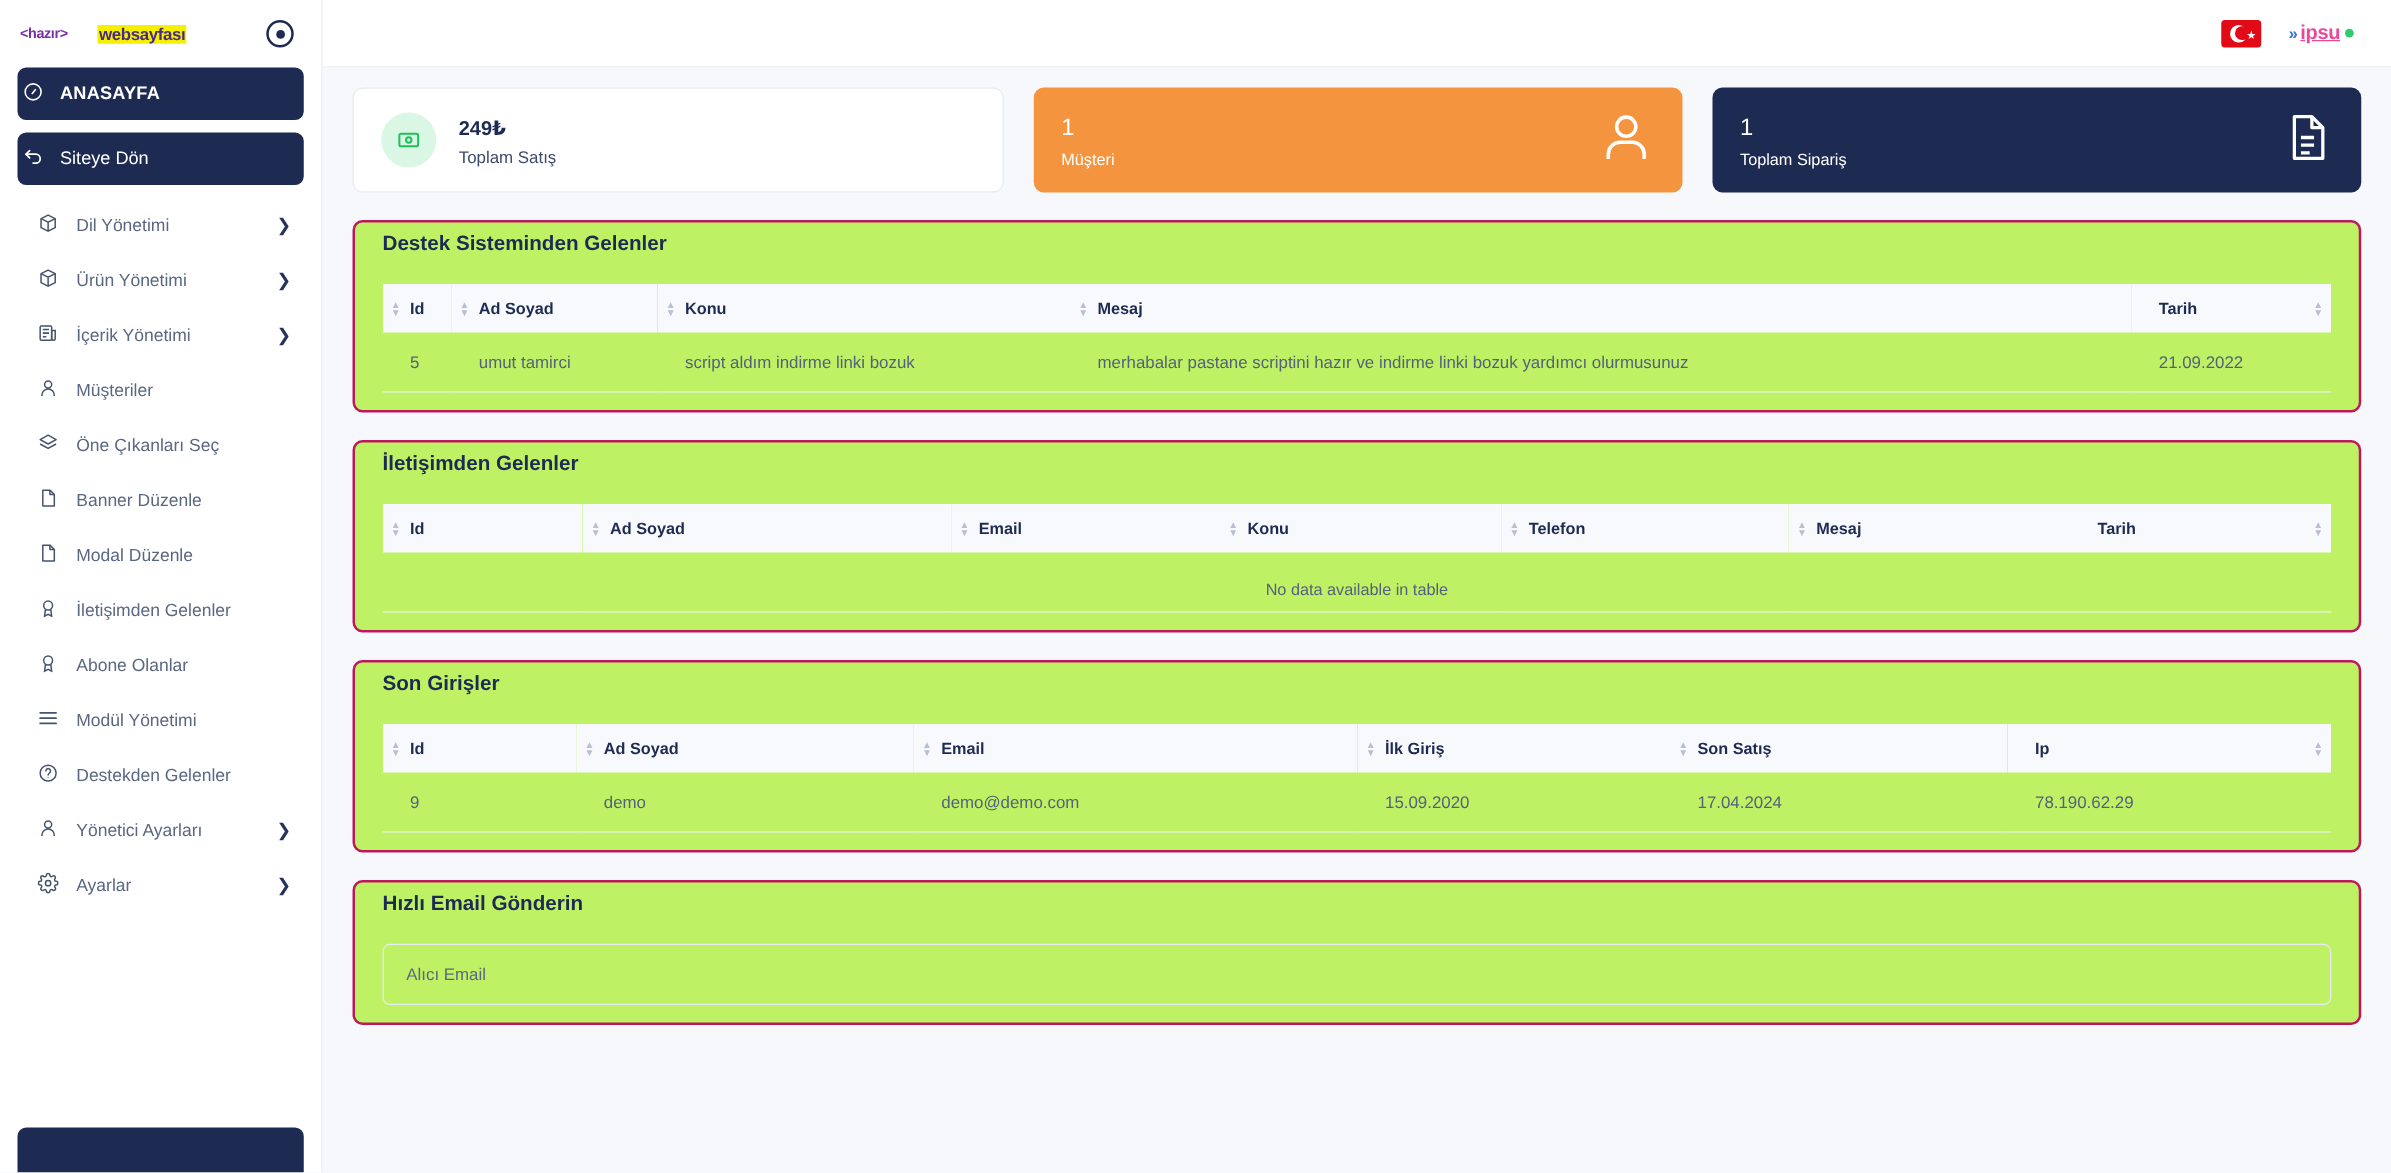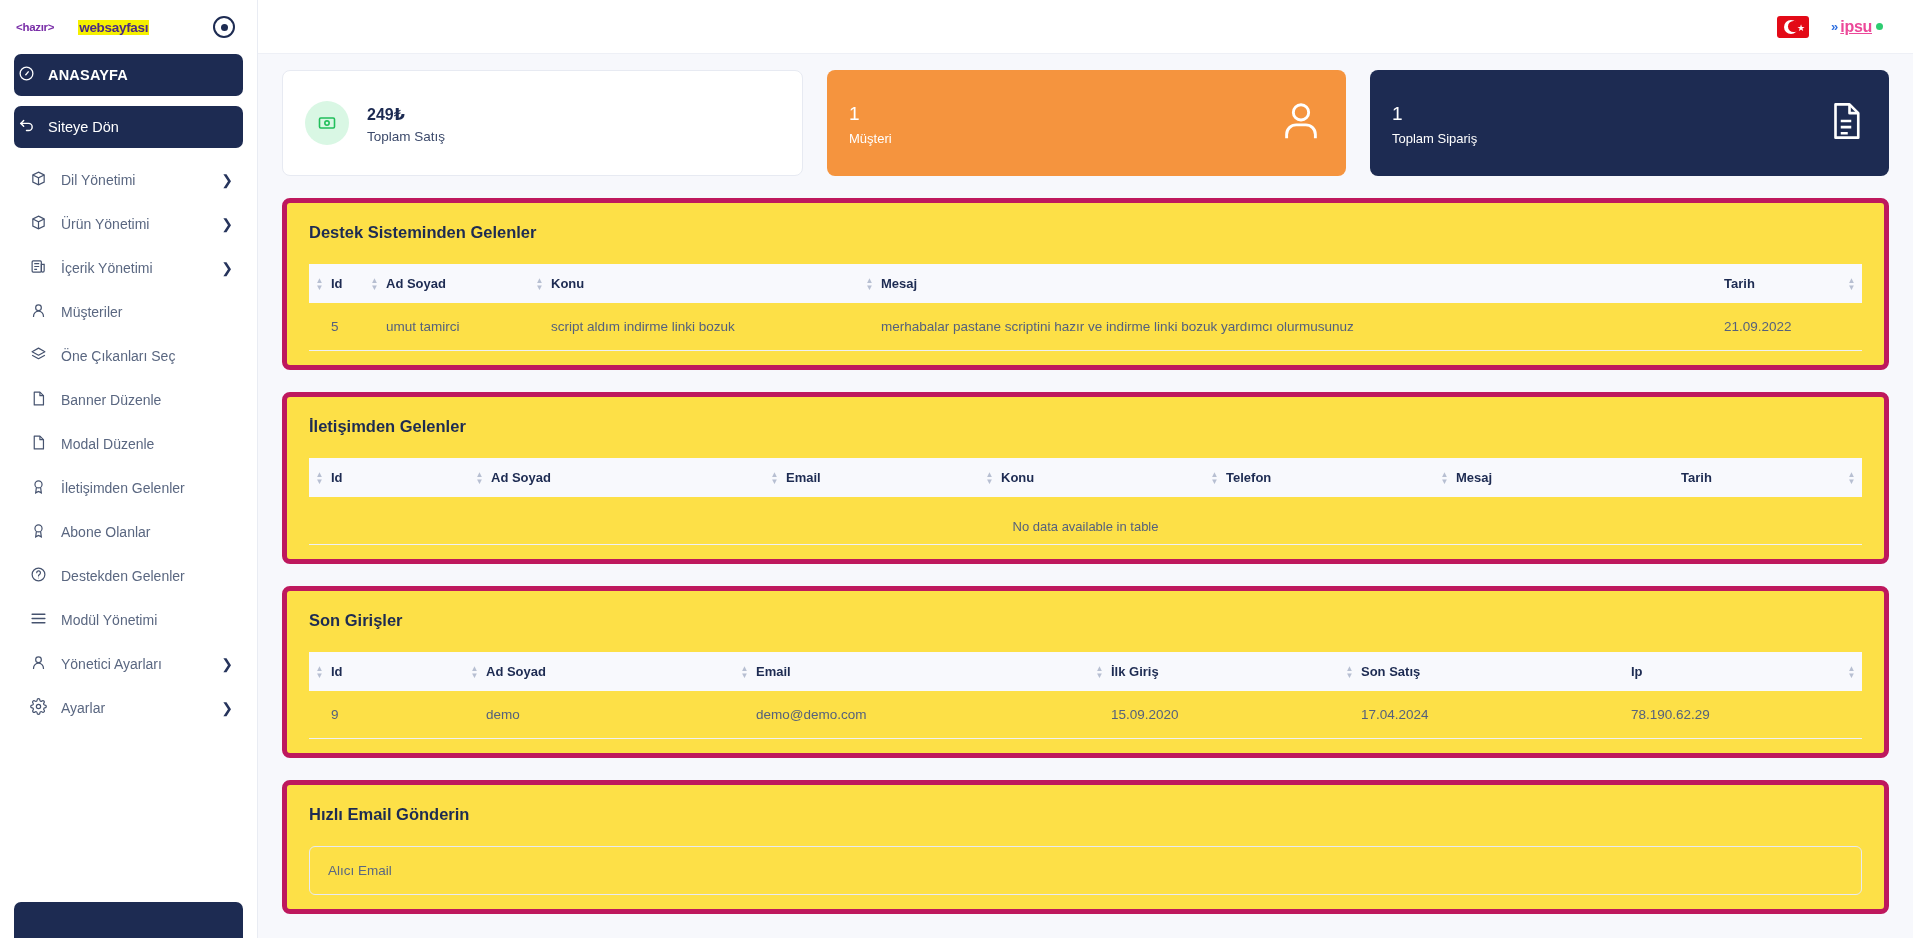--- a/index.html
+++ b/index.html
@@ -73,41 +73,41 @@
   .brandmark { display: flex; align-items: center; gap: 4px; }
   .brandmark .chev2 { color: #2f6fe0; font-size: 13px; font-weight: 800; letter-spacing: -2px; }
   .brandmark .bm-txt { color: #ec4899; font-size: 16px; font-weight: 800; letter-spacing: -0.3px; text-decoration: underline; }
   .brandmark .dot { width: 7px; height: 7px; border-radius: 50%; background: #2ecc71; }
 
   .content { flex: 1; overflow: hidden; padding: 16px 24px 0 24px; }
 
   
   .stats { display: flex; gap: 24px; margin-bottom: 22px; }
   .stat {
-    flex: 1; border-radius: 8px; height: 106px;
+    flex: 1; border-radius: 8px; height: 84px;
     display: flex; align-items: center;
     padding: 0 22px; position: relative;
   }
   .stat.white { background: #fff; border: 1px solid #e7eaf2; gap: 18px; }
   .stat.orange { background: #f5943e; color: #fff; justify-content: space-between; }
   .stat.navy { background: #1d2b52; color: #fff; justify-content: space-between; }
   .stat-circle {
     width: 44px; height: 44px; border-radius: 50%; background: #d9f7e4;
     display: flex; align-items: center; justify-content: center; flex: none;
   }
   .stat-val { font-size: 16px; font-weight: 800; color: #1d2b52; line-height: 1.5; }
   .stat-lbl { font-size: 13.5px; color: #3c4a6b; }
   .stat.orange .stat-val, .stat.navy .stat-val { color: #fff; font-size: 19px; font-weight: 400; }
   .stat.orange .stat-lbl, .stat.navy .stat-lbl { color: #fff; font-size: 13px; }
   .stat-txtcol { display: flex; flex-direction: column; gap: 2px; }
 
   
   .panel {
-    background: #fde047; border: 5px solid #be185d; border-radius: 8px;
-    padding: 20px 22px 14px 22px; margin-bottom: 22px;
+    background: #bef264; border: 2px solid #be185d; border-radius: 8px;
+    padding: 8px 22px 14px 22px; margin-bottom: 22px;
   }
   .panel-title { font-size: 16.5px; font-weight: 700; color: #1d2b52; margin-bottom: 22px; }
 
   table { width: 100%; border-collapse: collapse; }
   thead th {
     background: #f8f9fd; font-size: 13px; font-weight: 700; color: #1d2b52;
     text-align: left; padding: 12px 0 12px 22px; position: relative;
     white-space: nowrap;
   }
   thead th .sorter {
@@ -226,33 +226,33 @@
       </div>
       <div class="sb-item">
         <span><svg width="17" height="17" viewBox="0 0 24 24" fill="none" stroke="#46536f" stroke-width="1.7">
               <circle cx="12" cy="9" r="5"></circle>
               <path d="M9 13.5L8 21l4-2 4 2-1-7.5"></path>
             </svg></span>
         <span class="lbl">Abone Olanlar</span>
         <span class="chev"></span>
       </div>
       <div class="sb-item">
+        <span><svg width="17" height="17" viewBox="0 0 24 24" fill="none" stroke="#46536f" stroke-width="2" stroke-linecap="round">
+              <path d="M3 6h18M3 12h18M3 18h18"></path>
+            </svg></span>
+        <span class="lbl">Modül Yönetimi</span>
+        <span class="chev"></span>
+      </div>
+      <div class="sb-item">
         <span><svg width="17" height="17" viewBox="0 0 24 24" fill="none" stroke="#46536f" stroke-width="1.7">
               <circle cx="12" cy="12" r="9"></circle>
               <path d="M9.5 9.5a2.6 2.6 0 115 1c0 1.5-2.5 1.8-2.5 3.5" stroke-linecap="round"></path>
               <circle cx="12" cy="17" r="0.7" fill="#46536f" stroke="none"></circle>
             </svg></span>
         <span class="lbl">Destekden Gelenler</span>
-        <span class="chev"></span>
-      </div>
-      <div class="sb-item">
-        <span><svg width="17" height="17" viewBox="0 0 24 24" fill="none" stroke="#46536f" stroke-width="2" stroke-linecap="round">
-              <path d="M3 6h18M3 12h18M3 18h18"></path>
-            </svg></span>
-        <span class="lbl">Modül Yönetimi</span>
         <span class="chev"></span>
       </div>
       <div class="sb-item">
         <span><svg width="17" height="17" viewBox="0 0 24 24" fill="none" stroke="#46536f" stroke-width="1.7">
               <circle cx="12" cy="8" r="4"></circle>
               <path d="M5 21v-1a7 7 0 0114 0v1"></path>
             </svg></span>
         <span class="lbl">Yönetici Ayarları</span>
         <span class="chev">❯</span>
       </div>

